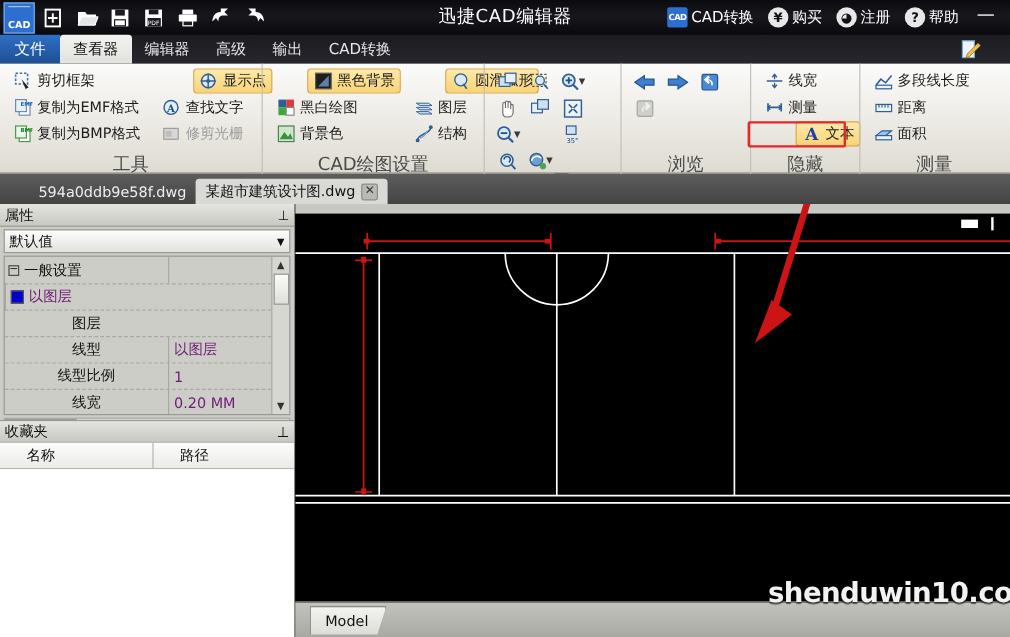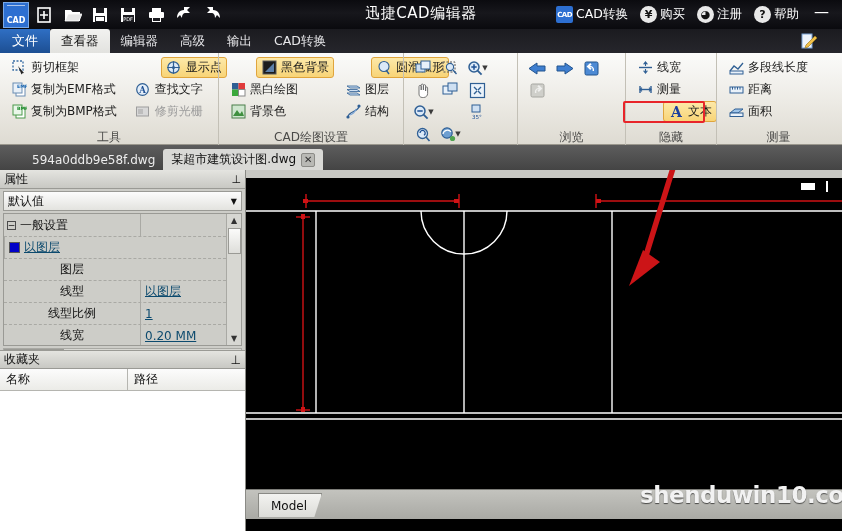--- a/index.html
+++ b/index.html
@@ -64,21 +64,21 @@
   .ribbon{
     position:absolute;left:0;top:53px;width:842px;height:92px;
     background:linear-gradient(#fbfbfa,#eceae4 55%,#dedbd2);
     border-bottom:1px solid #9a978d;
     display:flex;
   }
   .rgroup{ position:relative; height:92px; display:flex;flex-direction:column;}
   .rgroup + .rgroup{ border-left:1px solid #c3c0b6; }
   .rbody{ flex:1; display:flex; padding:4px 6px 0 6px; }
   .rlabel{
-    height:15px;text-align:center;font-size:12px;color:#4a4a48;
+    height:15px;text-align:center;font-size:15px;color:#4a4a48;
     line-height:15px;
   }
   .rcol{ display:flex;flex-direction:column; gap:1px; }
   .ritem{
     display:flex;align-items:center;gap:4px;height:21px;padding:0 4px;
     font-size:12px;color:#1b1b1b;white-space:nowrap;border:1px solid transparent;border-radius:3px;
   }
   .ritem.sel{
     background:linear-gradient(#fde9a9,#f8d477);border:1px solid #e0a53c;margin-left:31px;
   }
@@ -134,58 +134,58 @@
   }
   .ptrows{ flex:1; }
   .prow{ display:flex; height:22px; align-items:center; }
   .prow + .prow{ border-top:1px dashed #a9a9a4; }
   .pk{ width:136px; text-align:center; font-size:12px; color:#111; }
   .pk.grp{ text-align:left; padding-left:3px; display:flex;align-items:center;gap:4px;}
   .expander{
     width:9px;height:9px;border:1px solid #4a4a4a;background:#cdcdc8;
     display:flex;align-items:center;justify-content:center;font-size:9px;line-height:7px;color:#111;
   }
-  .pv{ flex:1; border-left:1px solid #a9a9a4; padding-left:4px; font-size:12px;color:#0c4a6e;
-       display:flex;align-items:center;gap:4px; height:22px;text-decoration:underline;}
+  .pv{ flex:1; border-left:1px solid #a9a9a4; padding-left:4px; font-size:12px;color:#701a75;
+       display:flex;align-items:center;gap:4px; height:22px;}
   .swatch{ width:11px;height:11px;background:#0000c8;border:1px solid #555; }
   .vscroll{
     width:15px; background:#d7d7d2; border-left:1px solid #a9a9a4;
     display:flex;flex-direction:column;align-items:center;
   }
   .sarrow{ width:13px;height:13px;display:flex;align-items:center;justify-content:center;font-size:8px;color:#333;}
   .sthumb{ width:13px;height:26px;background:linear-gradient(#fbfbfa,#dededa);border:1px solid #9a9a95;margin-top:1px;}
   .sspace{ flex:1; }
   .hscrollbar{
     margin:2px 3px 0 3px;height:14px;background:#d7d7d2;border:1px solid #a9a9a4;
   }
   .hsthumb{width:60px;height:12px;background:linear-gradient(#fbfbfa,#dededa);border:1px solid #9a9a95;}
 
   .fav{ position:absolute; left:0; top:180px; width:245px; bottom:0; background:#fff; }
   .fav-hdr{
     height:19px;background:linear-gradient(#e4e4e0,#c8c8c3);
     border-top:1px solid #9a9a95;border-bottom:1px solid #9a9a95;
     display:flex;align-items:center;padding:0 4px;font-size:12px;color:#111;
   }
   .fav-cols{ height:22px; display:flex; background:linear-gradient(#fcfcfc,#ebebe7); border-bottom:1px solid #b5b5b0;}
-  .fav-col{ padding:0 6px;display:flex;align-items:center;font-size:12px;color:#111;}
+  .fav-col{ padding:0 22px;display:flex;align-items:center;font-size:12px;color:#111;}
   .fav-col:first-child{ width:128px;border-right:1px solid #b5b5b0; }
   .fav-body{ background:#fff; height:100%; }
 
   
   .canvaswrap{
     position:absolute;left:246px;top:170px;width:596px;height:361px;background:#000;
     overflow:hidden;
   }
   .cv-top{ position:absolute;left:0;top:0;width:596px;height:8px;background:#c8c8c3;}
   .cv-minibtn{position:absolute;right:27px;top:13px;width:14px;height:7px;background:#fff;}
   .cv-minibtn2{position:absolute;right:14px;top:11px;width:2px;height:11px;background:#fff;}
   svg.draw{ position:absolute;left:0;top:0; }
 
   .statusbar{
-    position:absolute;left:246px;bottom:12px;width:596px;height:30px;
+    position:absolute;left:246px;bottom:0;width:596px;height:30px;
     background:linear-gradient(#c3c3be,#a9a9a4);
     border-top:1px solid #7d7d78;
     margin-top:44px;
   }
   .modeltab{
     position:absolute;left:12px;top:3px;height:24px;padding:0 14px 0 12px;
     background:linear-gradient(#f3f3f0,#dcdcd8);
     border:1px solid #8a8a85; border-bottom:none;
     display:flex;align-items:center;font-size:12px;color:#111;
     clip-path: polygon(0 0,100% 0, 88% 100%, 0 100%);

